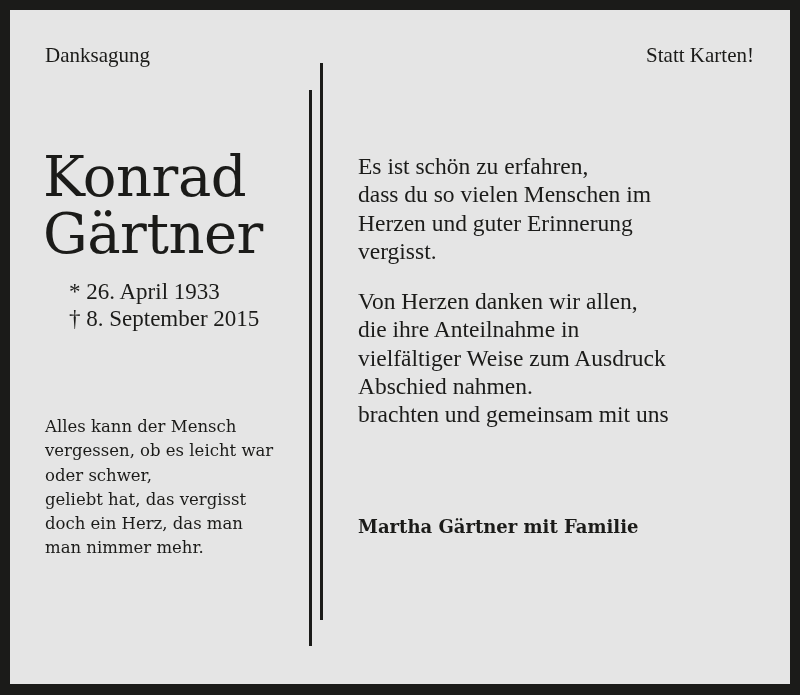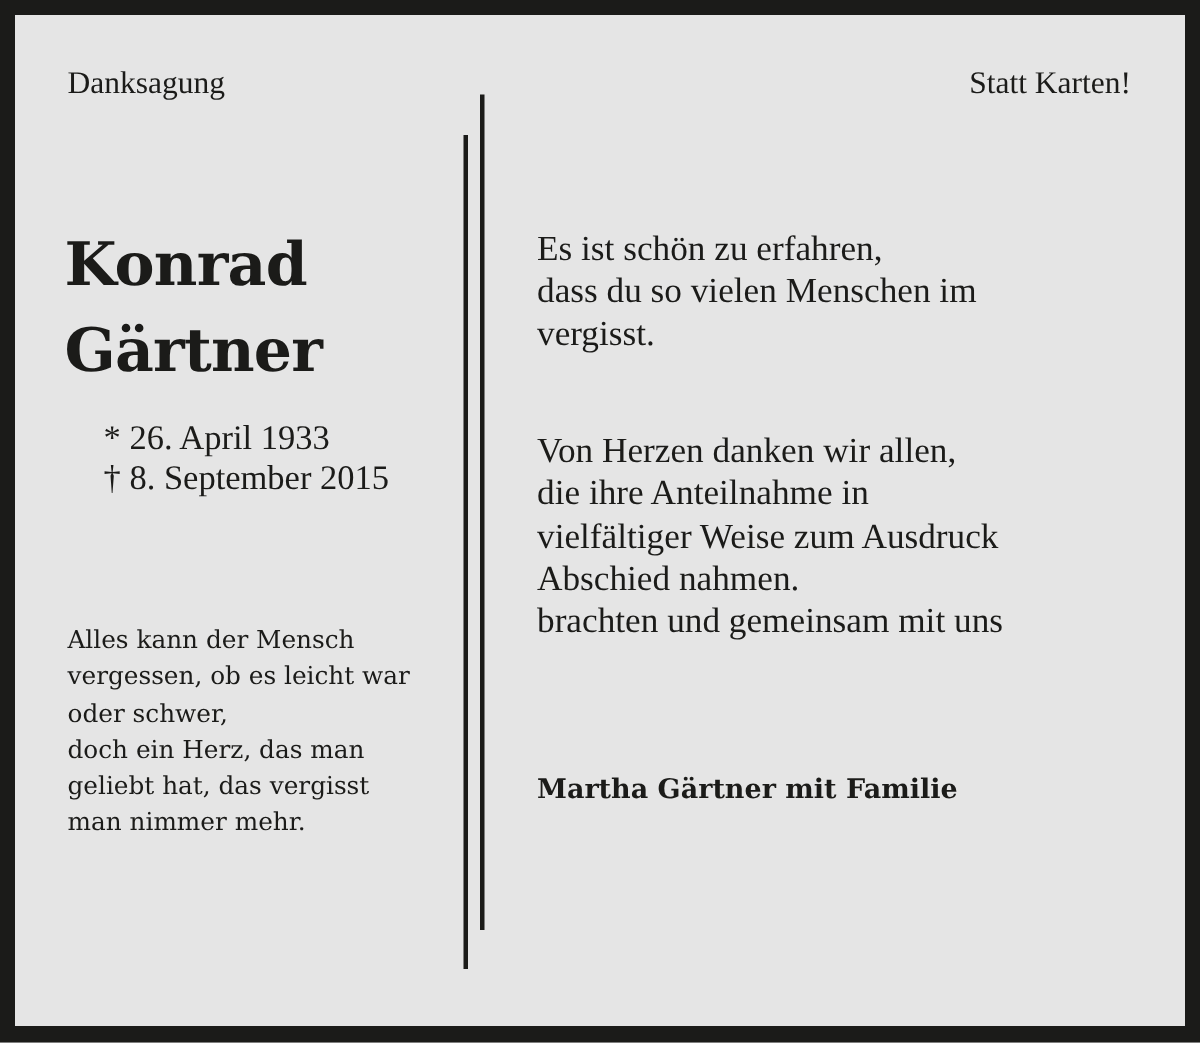--- a/index.html
+++ b/index.html
@@ -22,22 +22,22 @@
   }
   .header-right {
     right: 36px; top: 31px;
     font-size: 21px; line-height: 28px;
     font-family: "Liberation Serif", serif;
     text-align: right;
   }
   .name {
     left: 33px; top: 138px;
     font-family: "DejaVu Serif", serif;
-    font-weight: bold;
-    font-size: 40px; line-height: 57px;
+    font-weight: normal;
+    font-size: 56px; line-height: 57px;
     letter-spacing: -0.5px;
   }
   .name span { display: block; }
   .dates {
     left: 35px; top: 268px;
     font-family: "Liberation Serif", serif;
     font-size: 23px; line-height: 27px;
   }
   .dates span { display: block; margin-left: 24px; }
   .poem {
@@ -86,31 +86,32 @@
 
   <div class="abs dates">
     <span>* 26. April 1933</span>
     <span>† 8. September 2015</span>
   </div>
 
   <div class="abs poem">
     <span>Alles kann der Mensch</span>
     <span>vergessen, ob es leicht war</span>
     <span>oder schwer,</span>
+    <span>geliebt hat, das vergisst</span>
     <span>doch ein Herz, das man</span>
-    <span>geliebt hat, das vergisst</span>
     <span>man nimmer mehr.</span>
   </div>
 
   <div class="vline vline-left"></div>
   <div class="vline vline-right"></div>
 
   <div class="abs para para1">
     <span>Es ist schön zu erfahren,</span>
     <span>dass du so vielen Menschen im</span>
+    <span>Herzen und guter Erinnerung</span>
     <span>vergisst.</span>
   </div>
 
   <div class="abs para para2">
     <span>Von Herzen danken wir allen,</span>
     <span>die ihre Anteilnahme in</span>
     <span>vielfältiger Weise zum Ausdruck</span>
     <span>Abschied nahmen.</span>
     <span>brachten und gemeinsam mit uns</span>
   </div>

